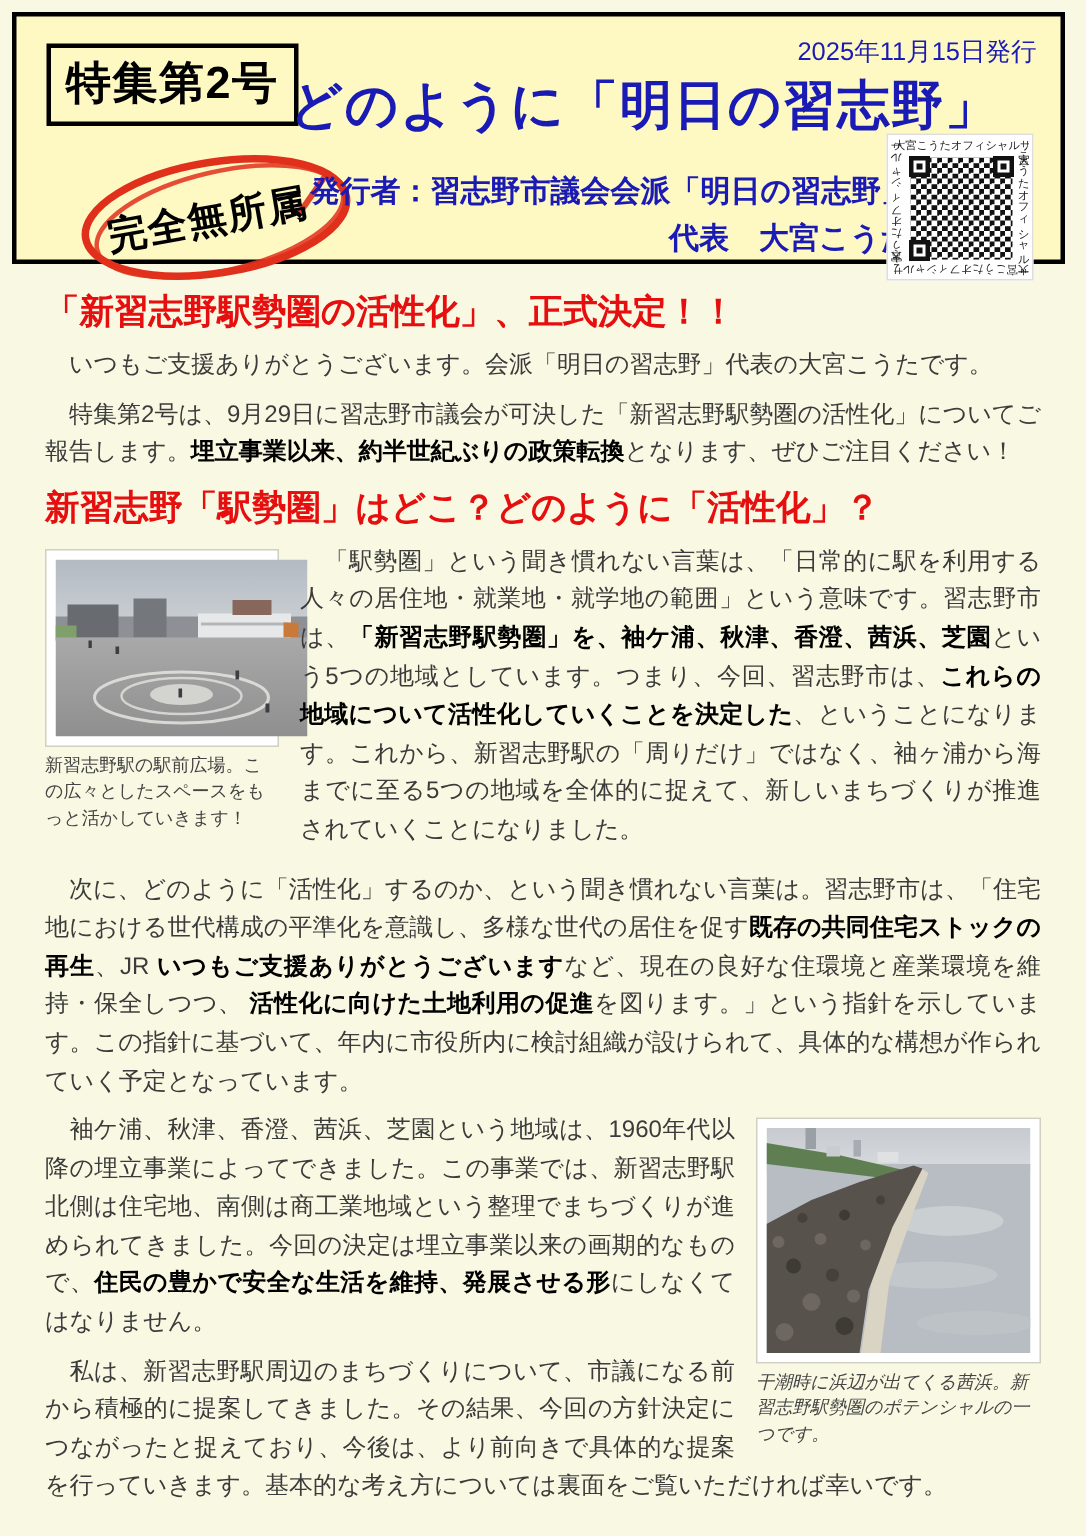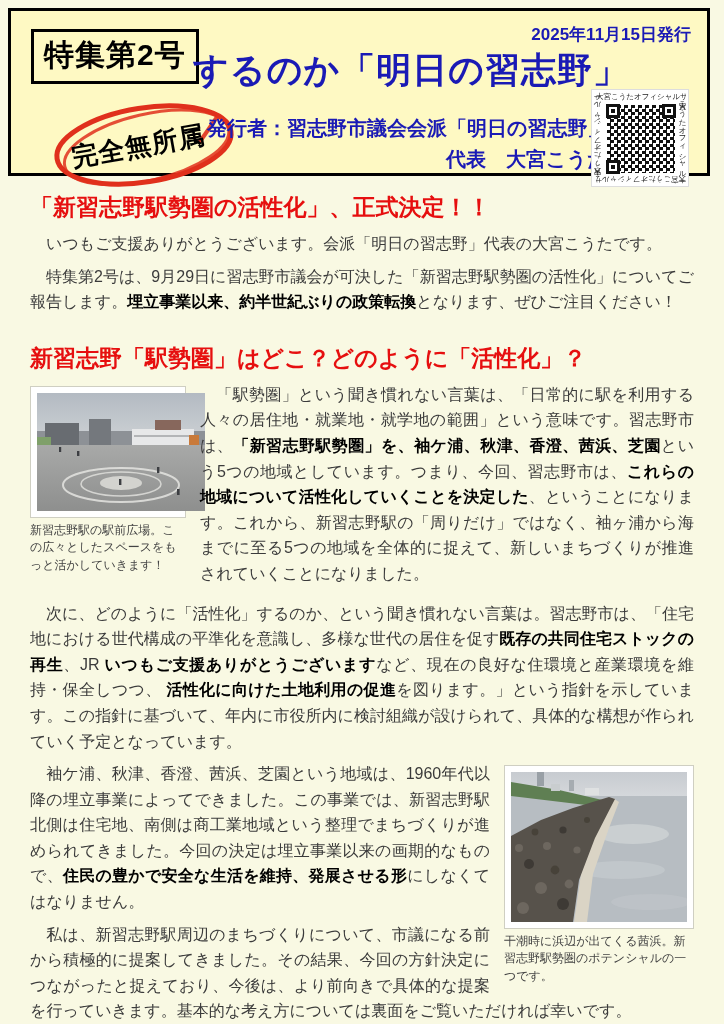--- a/index.html
+++ b/index.html
@@ -17,21 +17,21 @@
     position:absolute;left:8px;top:8px;width:702px;height:168px;
     background:#fef9c3;border:3px solid #000;box-sizing:border-box;
   }
   .issue-badge{
     position:absolute;left:20px;top:18px;
     border:3px solid #000;padding:3px 10px 5px;
     font-size:30px;font-weight:bold;color:#000;letter-spacing:1px;
   }
   .issue-date{
     position:absolute;right:16px;top:12px;
-    font-size:17px;font-weight:bold;color:#1a1ab5;
+    font-size:17px;font-weight:normal;color:#1a1ab5;
   }
   .main-title{
     position:absolute;left:182px;top:36px;
     font-size:35px;font-weight:bold;color:#1a1ab5;letter-spacing:1px;
   }
   .stamp{position:absolute;left:38px;top:88px;width:190px;height:92px;}
   .stamp-text{
     position:absolute;left:22px;top:30px;
     font-size:26px;font-weight:bold;color:#000;
     transform:rotate(-10deg);white-space:nowrap;letter-spacing:1px;
@@ -60,46 +60,46 @@
   .f-tl{left:-1px;top:-1px;} .f-tr{right:-1px;top:-1px;} .f-bl{left:-1px;bottom:-1px;}
 
   
   .content{position:absolute;left:30px;top:182px;width:664px;}
   .h-red-center{
     text-align:left;color:#e60f0f;font-weight:bold;font-size:23px;
     margin:10px 0 8px;
   }
   .h-red-left{
     text-align:left;color:#e60f0f;font-weight:bold;font-size:23px;
-    margin:28px 0 8px;
+    margin:8px 0 8px;
   }
   p.body{font-size:16px;line-height:1.6;margin:7px 0;text-align:justify;}
 
   
   .photo-block{width:156px;}
   .float-l{float:left;margin:4px 14px 2px 0;}
-  .float-r{float:right;margin:4px 0 2px 14px;width:190px;}
+  .float-r{float:right;margin:4px 0 2px 14px;width:190px;font-style:italic;}
   .photo-frame{background:#fff;border:1px solid #cfcfc2;padding:6px;box-sizing:border-box;}
   .photo-frame svg{display:block;}
   .photo-caption{font-size:12px;line-height:1.45;color:#444;margin-top:4px;}
   .clear{clear:both;}
 
   
   .announce{position:relative;margin-top:10px;}
   .announce-heading{font-size:26px;font-weight:bold;margin:4px 0 6px;letter-spacing:0.5px;}
   .announce-heading .red{color:#e60f0f;}
   .announce-heading .blue{color:#1a1ac4;}
 </style>
 </head>
 <body>
 
 <div class="header">
   <div class="issue-badge">特集第2号</div>
   <div class="issue-date">2025年11月15日発行</div>
-  <div class="main-title">するのか「明日の習志野」</div>
+  <div class="main-title">どのように「明日の習志野」</div>
 
   <div class="stamp">
     <svg width="190" height="92" viewBox="0 0 190 92">
       <ellipse cx="95" cy="46" rx="88" ry="37" fill="none" stroke="#e0301c" stroke-width="5" transform="rotate(-9 95 46)"></ellipse>
       <ellipse cx="97" cy="49" rx="84" ry="33" fill="none" stroke="#e0301c" stroke-width="3" transform="rotate(-13 95 46)" opacity="0.85"></ellipse>
       <path d="M168 18 L150 44" stroke="#e0301c" stroke-width="4" fill="none" opacity="0.9"></path>
     </svg>
     <div class="stamp-text">完全無所属</div>
   </div>
 

